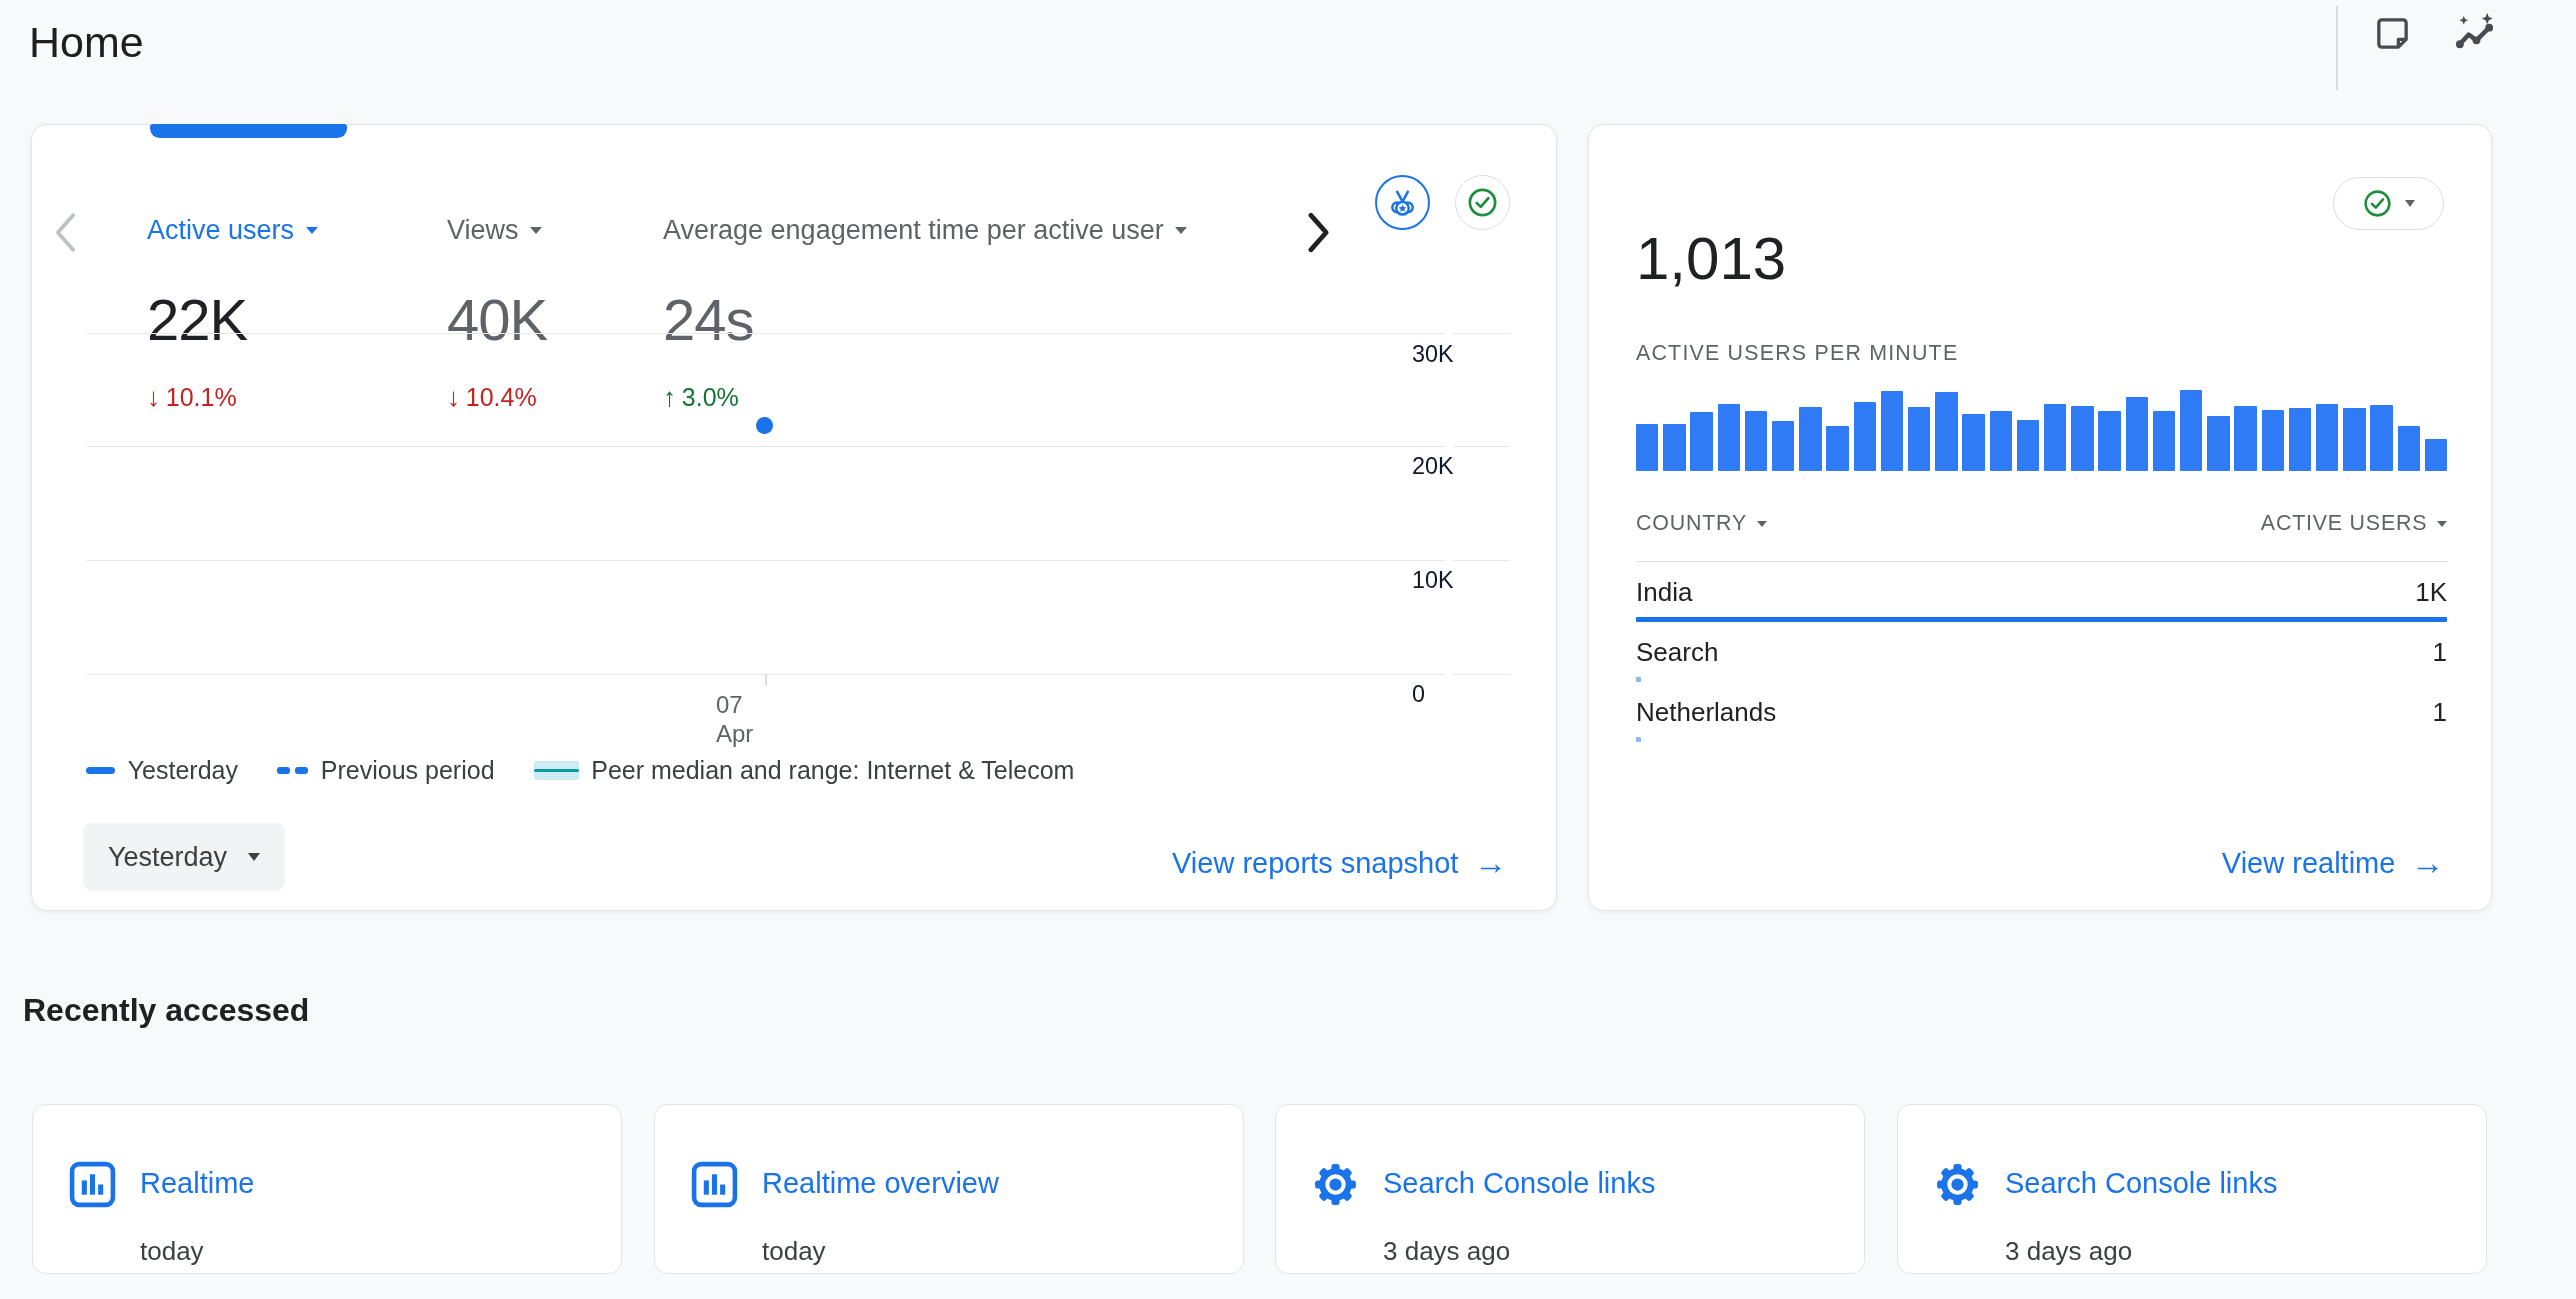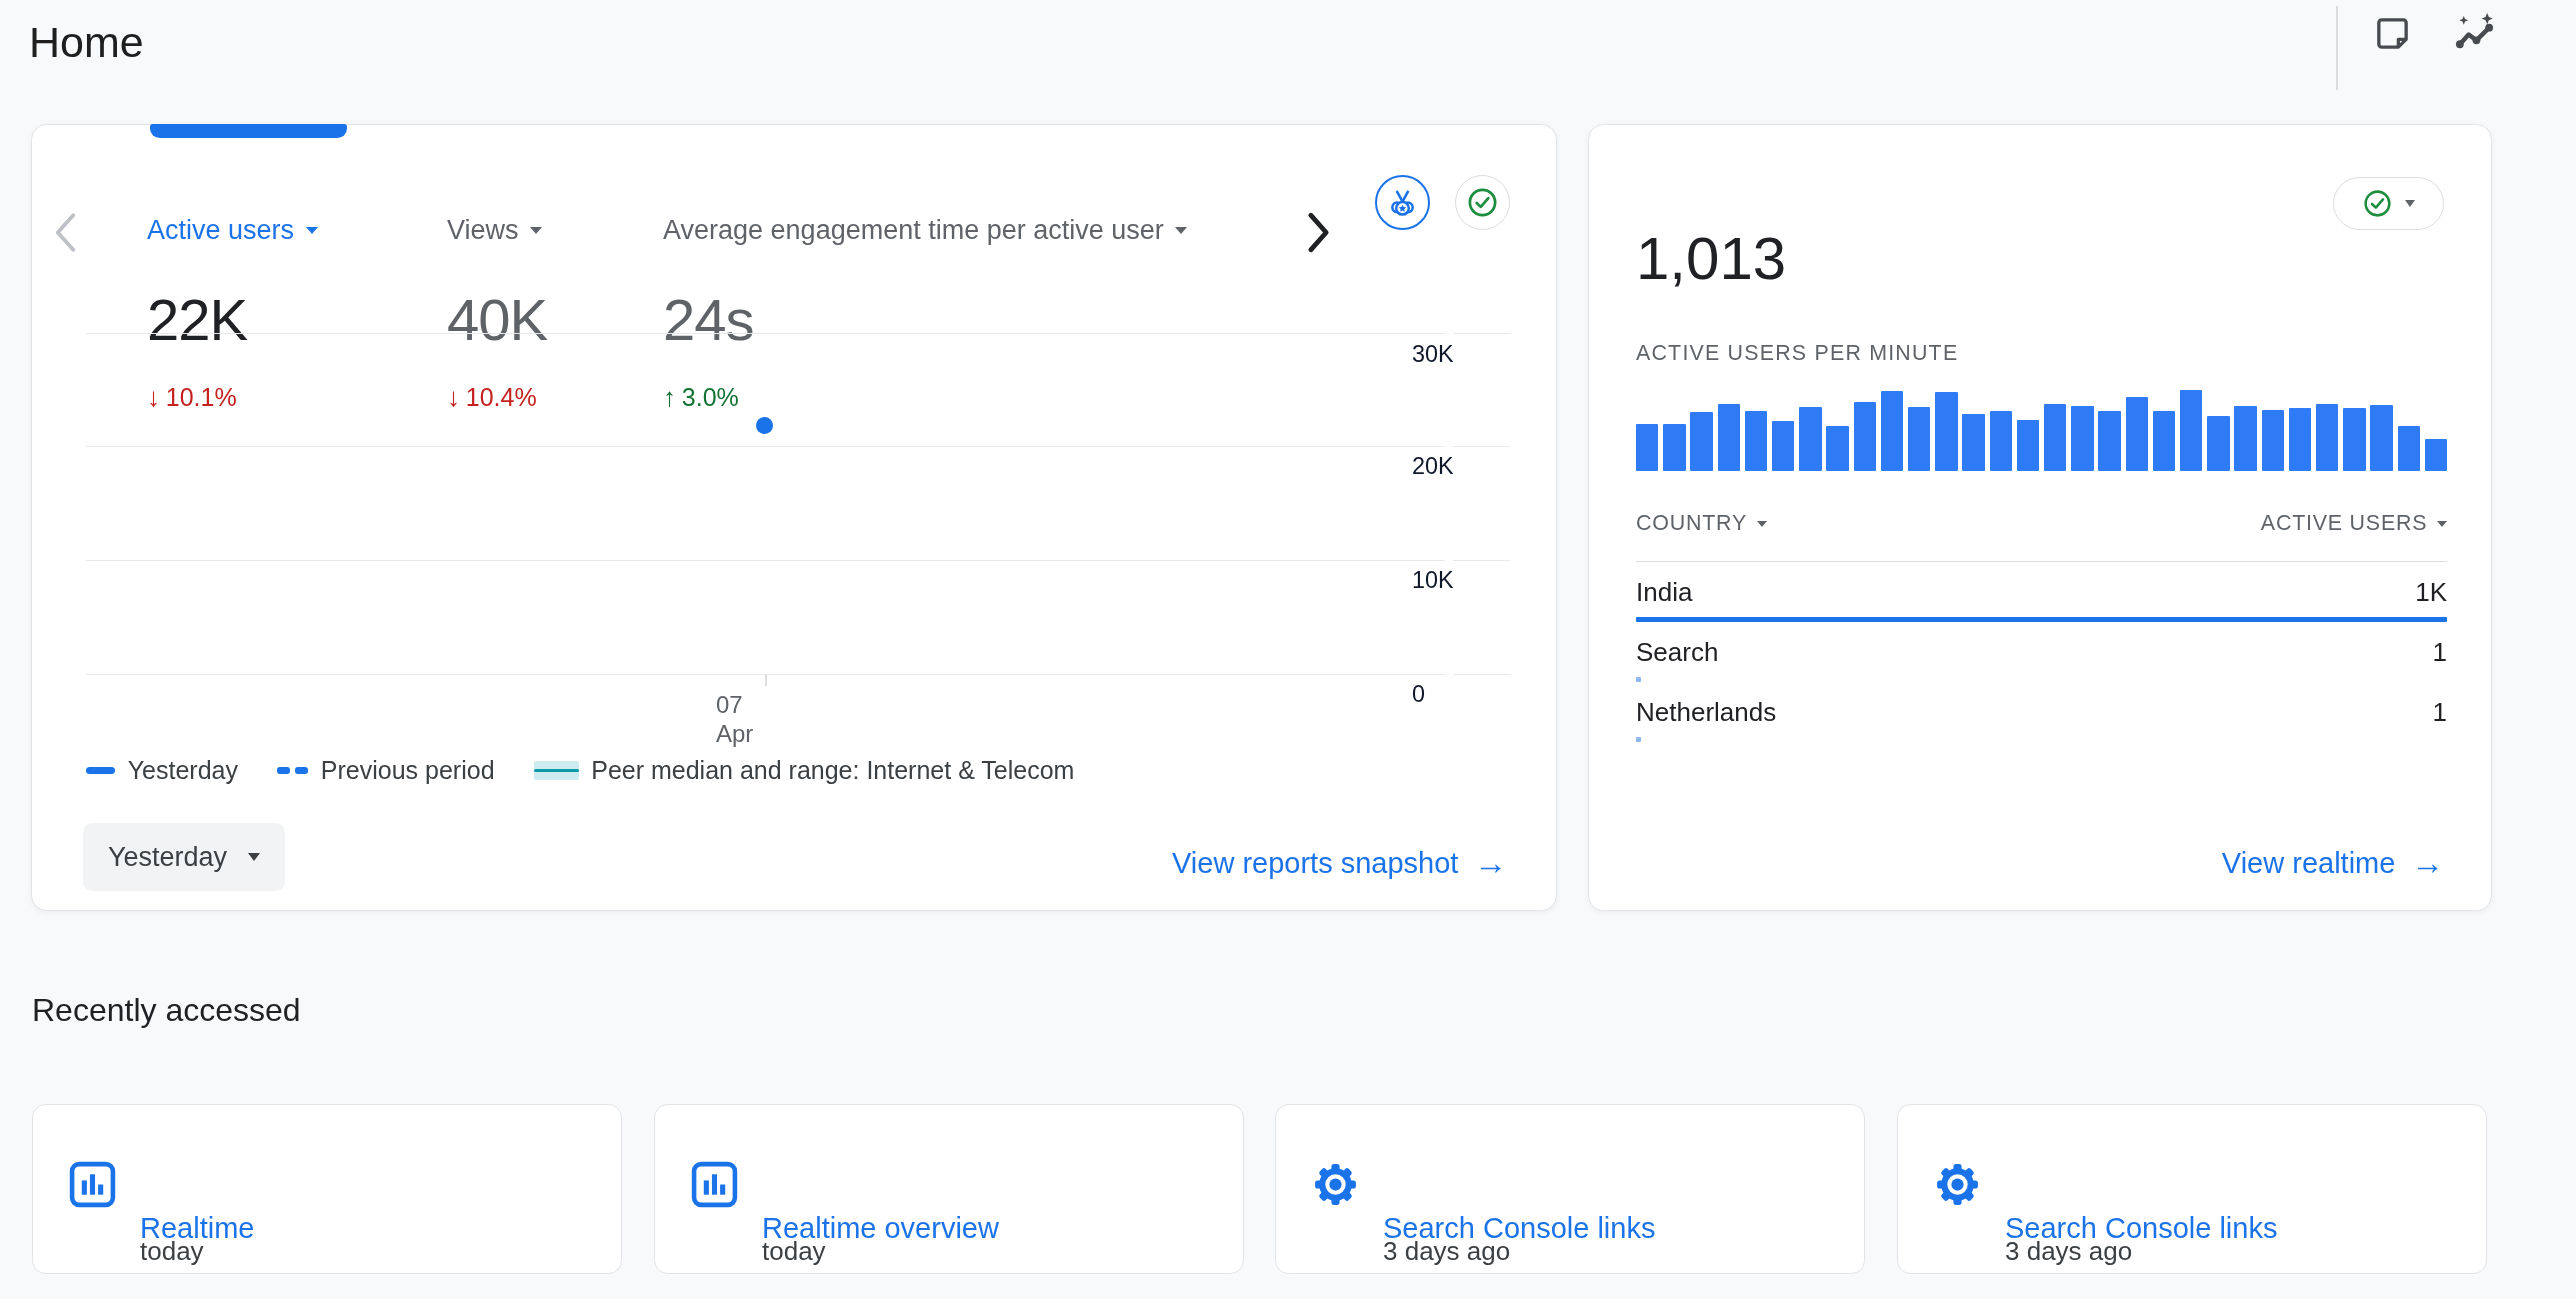--- a/index.html
+++ b/index.html
@@ -72,24 +72,24 @@
   .rt-bar { flex:1; background:#2f7bf6; border-radius:1px; }
   .rt-thead { position:absolute; left:47px; top:386px; width:811px; display:flex; justify-content:space-between; }
   .rt-th { display:flex; align-items:center; gap:9.7px; font-size:21.4px; font-weight:500; letter-spacing:0.8px; color:#5f6368; cursor:pointer; }
   .rt-th .tri { border-top-width:6.8px; border-left-width:5.8px; border-right-width:5.8px; color:#5f6368; }
   .rt-thead-divider { position:absolute; left:47px; top:436px; width:811px; height:1px; background:#dadce0; }
   .rt-rows { position:absolute; left:47px; top:437px; width:811px; }
   .rt-row { position:relative; height:60px; display:flex; align-items:center; justify-content:space-between; font-size:26px; color:#202124; }
   .rt-row .cbar { position:absolute; left:0; bottom:0; height:4.9px; background:#1a73e8; border-radius:1px; }
 
   
-  .recent-heading { position:absolute; left:32px; top:992px; font-size:32px; font-weight:400; color:#202124; }
+  .recent-heading { position:absolute; left:23px; top:992px; font-size:32px; font-weight:700; color:#202124; }
   .recent-card { position:absolute; top:1104px; width:590px; height:170px; background:#fff; border:1px solid #e1e3e6; border-radius:13.6px; cursor:pointer; }
   .recent-card .ric { position:absolute; left:35px; top:55px; width:49px; height:49px; }
-  .recent-card .rtitle { position:absolute; left:107px; top:62px; font-size:29px; font-weight:500; color:#1a73e8;margin-top:45px; }
+  .recent-card .rtitle { position:absolute; left:107px; top:62px; font-size:29px; font-weight:500; color:#1a73e8; }
   .recent-card .rsub { position:absolute; left:107px; top:131px; font-size:26px; color:#3c4043; }
 </style>
 </head>
 <body>
 
 <div class="page-title">Home</div>
 <div class="hdr-divider"></div>
 <div class="hdr-icons">
   <div class="icon-btn">
     <svg width="39" height="39" viewBox="0 0 40 40" fill="none" stroke="#474b4f" stroke-width="3.4" stroke-linejoin="round">

